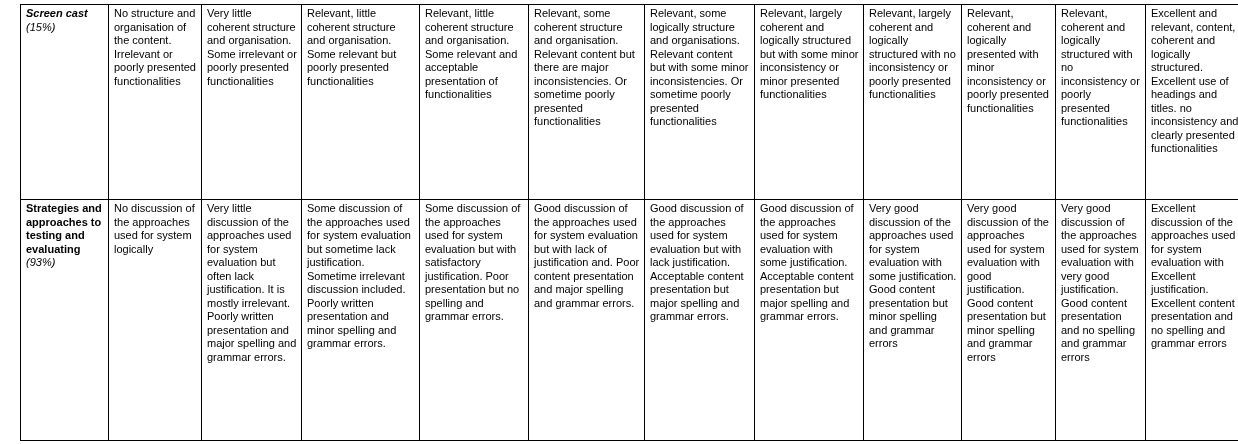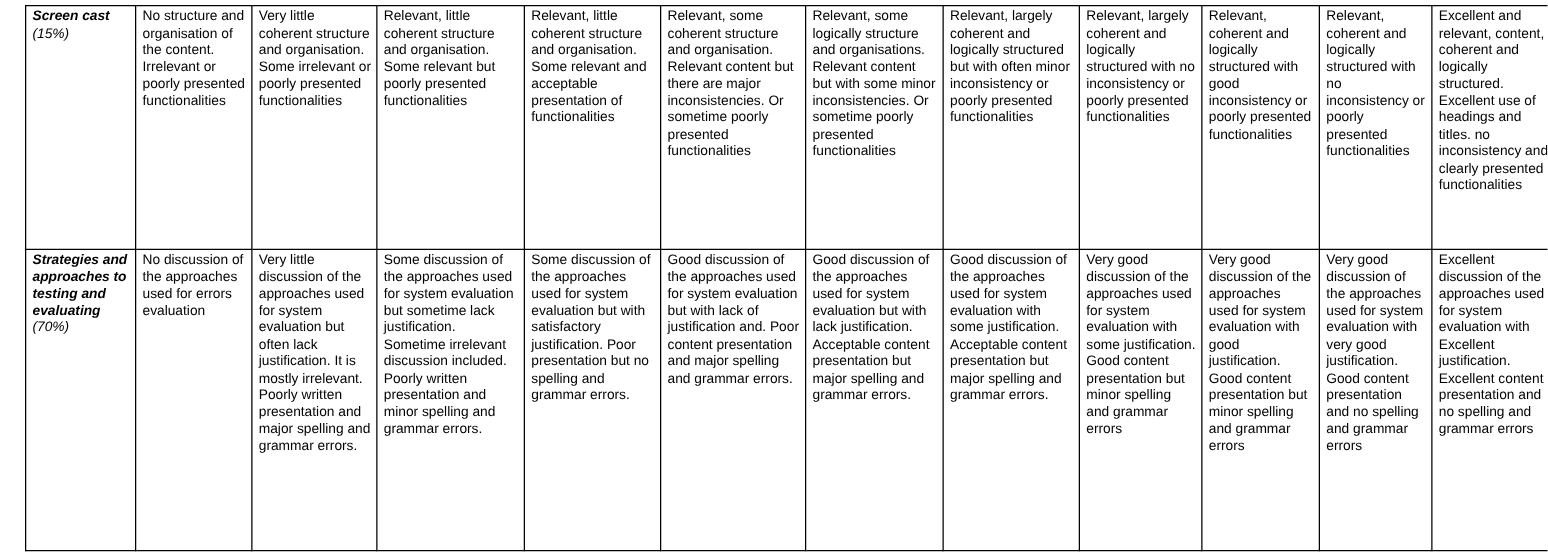--- a/index.html
+++ b/index.html
@@ -22,21 +22,21 @@
     border: 1px solid #000000;
     vertical-align: top;
     padding: 2px 4px 2px 5px;
     font-size: 11px;
     line-height: 13.5px;
     word-wrap: break-word;
   }
   tr.row-screencast td { height: 190px; }
   tr.row-strategies td { height: 236px; }
   td.label-cell { font-weight: bold; }
-  td.label-cell .title { display: inline; font-style: italic; }
+  td.label-cell .title { display: inline; }
   td.label-cell .title.italic { font-style: italic; }
   td.label-cell .weight {
     display: block;
     font-style: italic;
     font-weight: normal;
   }
 </style>
 </head>
 <body>
 
@@ -60,32 +60,32 @@
       <td class="label-cell">
         <span class="title italic">Screen cast</span>
         <span class="weight">(15%)</span>
       </td>
       <td>No structure and organisation of the content. Irrelevant or poorly presented functionalities</td>
       <td>Very little coherent structure and organisation. Some irrelevant or poorly presented functionalities</td>
       <td>Relevant, little coherent structure and organisation. Some relevant but poorly presented functionalities</td>
       <td>Relevant, little coherent structure and organisation. Some relevant and acceptable presentation of functionalities</td>
       <td>Relevant, some coherent structure and organisation. Relevant content but there are major inconsistencies. Or sometime poorly presented functionalities</td>
       <td>Relevant, some logically structure and organisations. Relevant content but with some minor inconsistencies. Or sometime poorly presented functionalities</td>
-      <td>Relevant, largely coherent and logically structured but with often minor inconsistency or poorly presented functionalities</td>
+      <td>Relevant, largely coherent and logically structured but with some minor inconsistency or minor presented functionalities</td>
       <td>Relevant, largely coherent and logically structured with no inconsistency or poorly presented functionalities</td>
-      <td>Relevant, coherent and logically structured with good inconsistency or poorly presented functionalities</td>
+      <td>Relevant, coherent and logically presented with minor inconsistency or poorly presented functionalities</td>
       <td>Relevant, coherent and logically structured with no inconsistency or poorly presented functionalities</td>
       <td>Excellent and relevant, content, coherent and logically structured. Excellent use of headings and titles. no inconsistency and clearly presented functionalities</td>
     </tr>
     <tr class="row-strategies">
       <td class="label-cell">
         <span class="title">Strategies and approaches to testing and evaluating</span>
-        <span class="weight">(70%)</span>
+        <span class="weight">(93%)</span>
       </td>
-      <td>No discussion of the approaches used for errors evaluation</td>
+      <td>No discussion of the approaches used for system logically</td>
       <td>Very little discussion of the approaches used for system evaluation but often lack justification. It is mostly irrelevant. Poorly written presentation and major spelling and grammar errors.</td>
       <td>Some discussion of the approaches used for system evaluation but sometime lack justification. Sometime irrelevant discussion included. Poorly written presentation and minor spelling and grammar errors.</td>
       <td>Some discussion of the approaches used for system evaluation but with satisfactory justification. Poor presentation but no spelling and grammar errors.</td>
       <td>Good discussion of the approaches used for system evaluation but with lack of justification and. Poor content presentation and major spelling and grammar errors.</td>
       <td>Good discussion of the approaches used for system evaluation but with lack justification. Acceptable content presentation but major spelling and grammar errors.</td>
       <td>Good discussion of the approaches used for system evaluation with some justification. Acceptable content presentation but major spelling and grammar errors.</td>
       <td>Very good discussion of the approaches used for system evaluation with some justification. Good content presentation but minor spelling and grammar errors</td>
       <td>Very good discussion of the approaches used for system evaluation with good justification. Good content presentation but minor spelling and grammar errors</td>
       <td>Very good discussion of the approaches used for system evaluation with very good justification. Good content presentation and no spelling and grammar errors</td>
       <td>Excellent discussion of the approaches used for system evaluation with Excellent justification. Excellent content presentation and no spelling and grammar errors</td>

